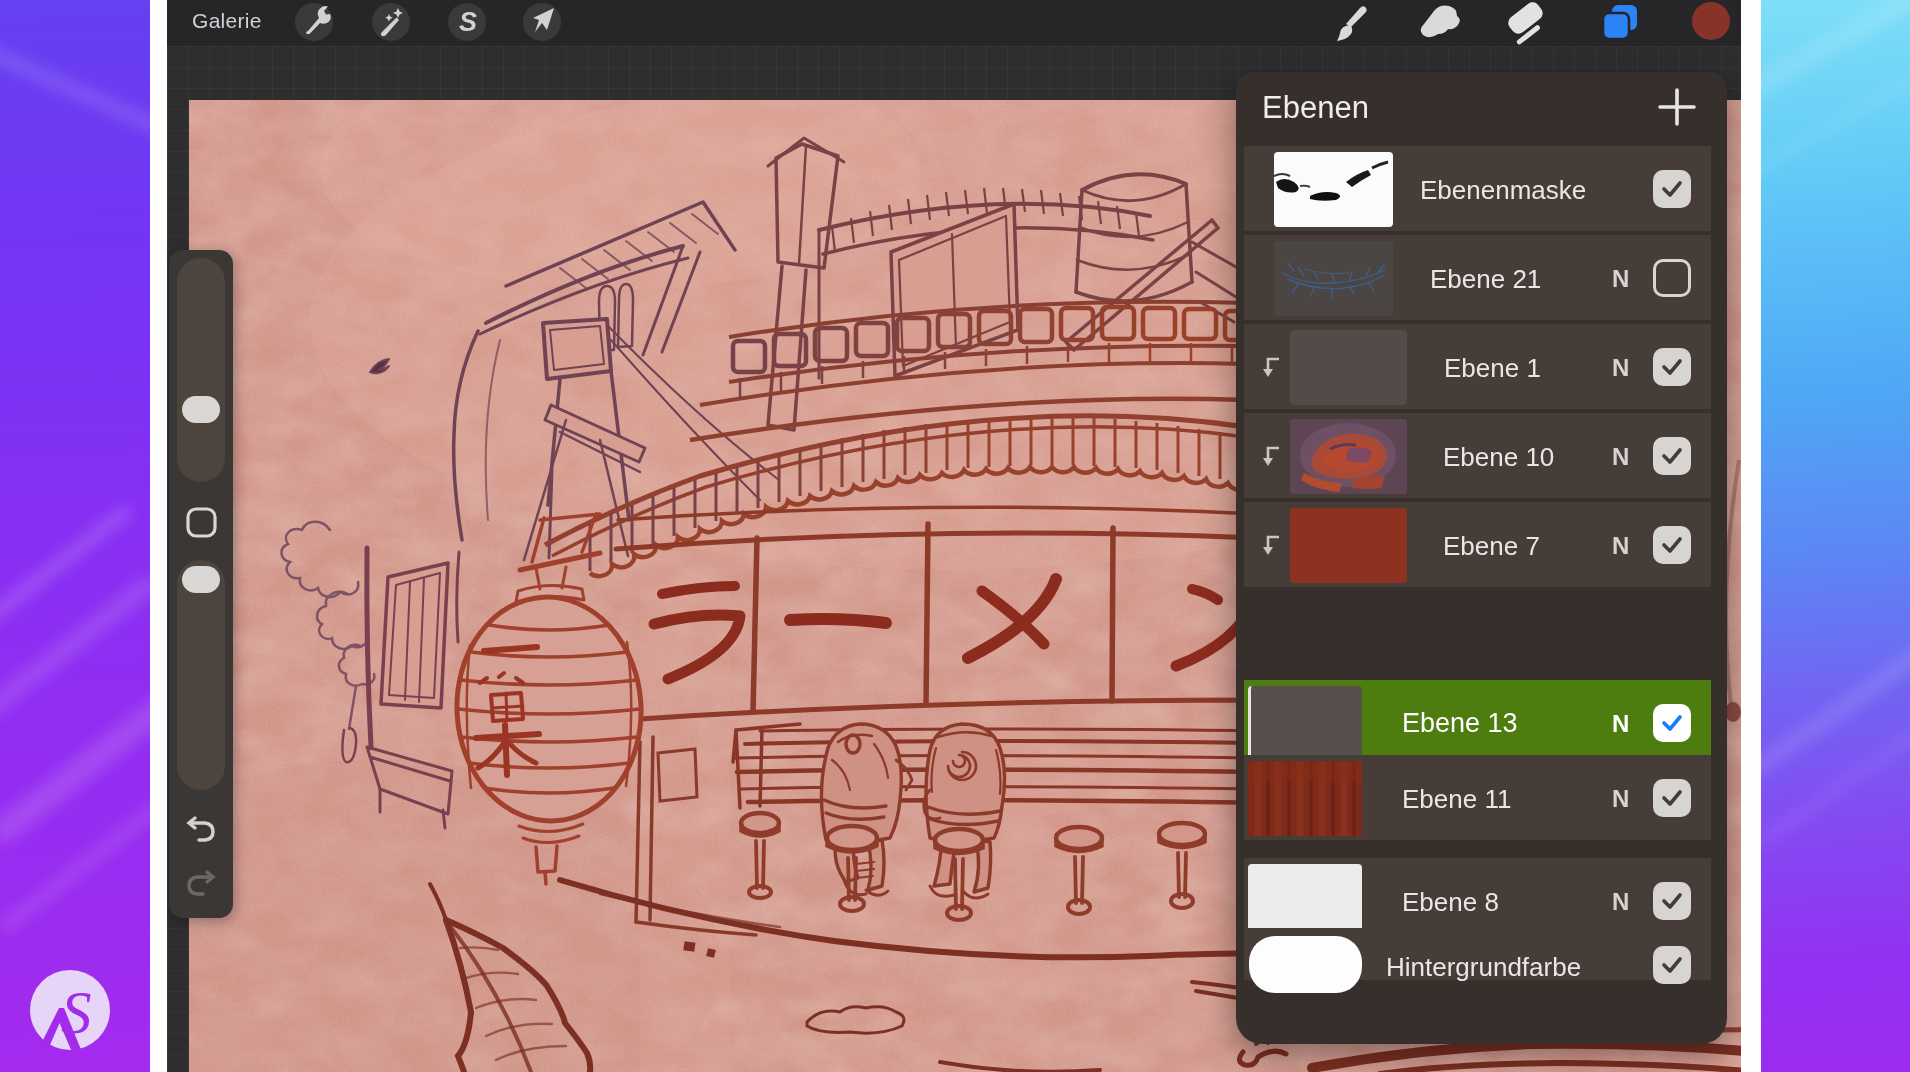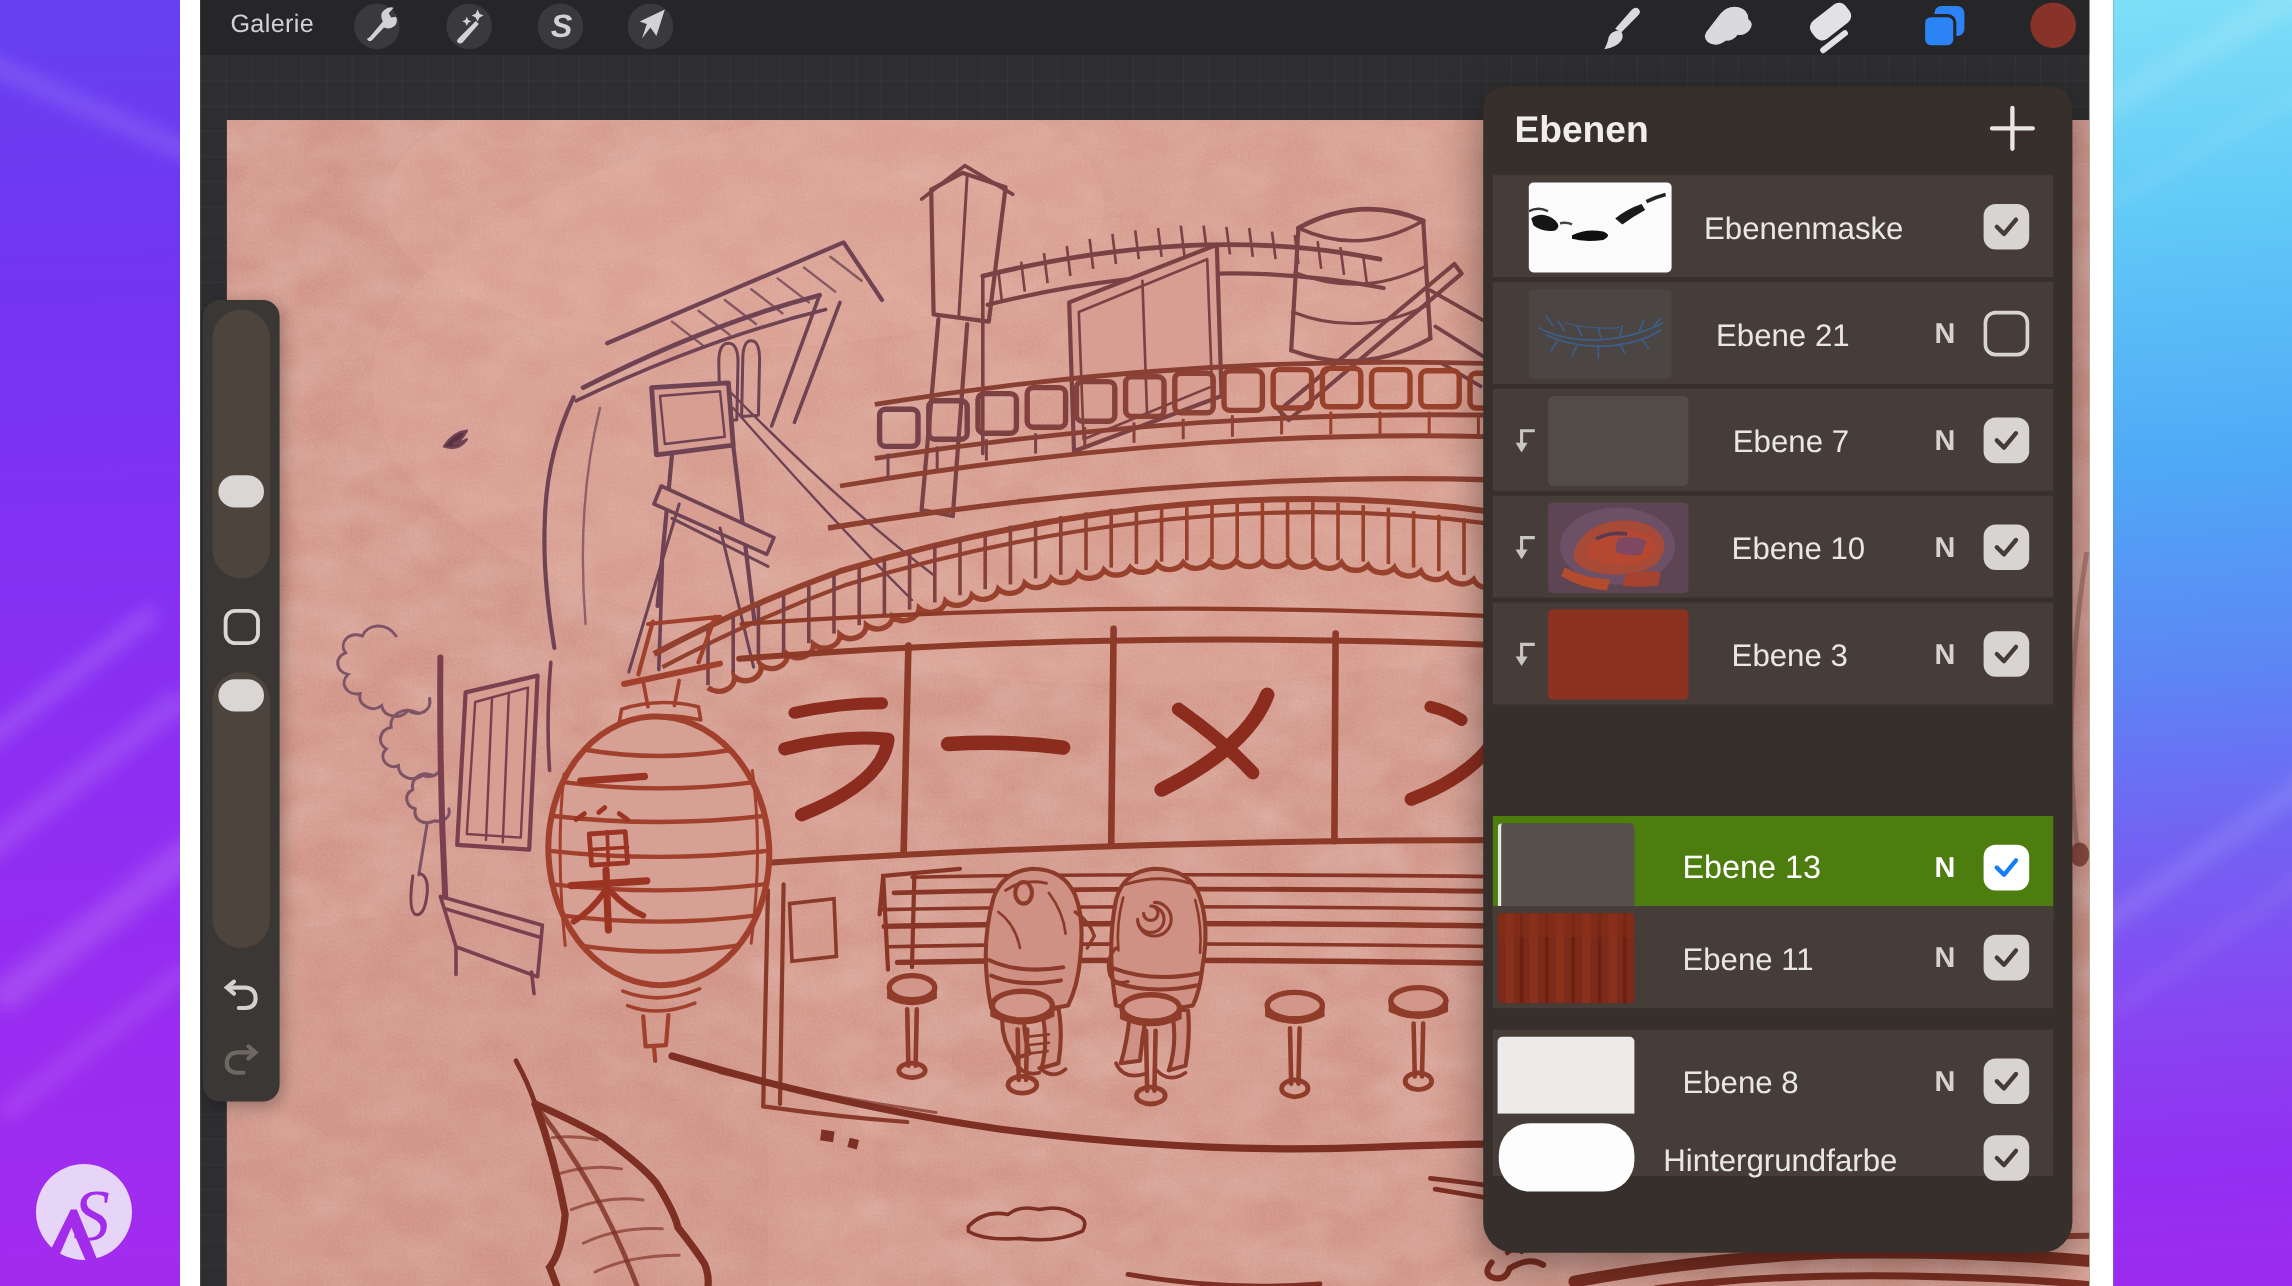--- a/index.html
+++ b/index.html
@@ -17,21 +17,21 @@
 #sidebar{left:2px;top:250px;width:64px;height:668px;background:#3a3734;box-shadow:2px 4px 14px rgba(0,0,0,0.3);border-radius:14px;}
 #sidebar .track{left:8px;width:48px;border-radius:24px;background:#4d443d;}
 #sidebar .handle{left:13px;width:38px;height:27px;border-radius:14px;background:#d9d6d3;}
 #panel{left:1069px;top:72px;width:491px;height:972px;background:#372f2b;box-shadow:0 10px 34px rgba(0,0,0,0.4);border-radius:18px 18px 26px 26px;overflow:hidden;}
 #panel .row{left:8px;width:467px;height:87px;background:#463d39;border-bottom:2px solid #372f2b;}
 #panel .thumb{border-radius:4px;overflow:hidden;}
 #panel .lname{font-size:26px;color:#e9e7e5;}
 #panel .nlet{font-size:24px;font-weight:600;color:#d5d2d0;left:425px;}
 #panel .cb{left:459px;width:38px;height:38px;border-radius:10px;background:#d7d4d1;}
 #panel .cb svg{position:absolute;left:0;top:0;}
-#ebtitle{left:26px;top:18px;font-size:31px;font-weight:bold;color:#f0eeed;}
+#ebtitle{left:26px;top:18px;font-size:31px;font-weight:normal;color:#f0eeed;}
 .clip{color:#c9c5c2;}
 #logo{left:30px;top:970px;width:80px;height:80px;}
 </style></head>
 <body>
 <div id="stage">
   <div id="bgL">
     <div class="stroke" style="left:-30px;top:80px;width:200px;height:16px;transform:rotate(24deg);opacity:.5"></div>
     <div class="stroke" style="left:-40px;top:560px;width:190px;height:14px;transform:rotate(-38deg);opacity:.65"></div>
     <div class="stroke" style="left:-50px;top:640px;width:230px;height:20px;transform:rotate(-38deg);opacity:.5"></div>
     <div class="stroke" style="left:-30px;top:750px;width:240px;height:26px;transform:rotate(-38deg);opacity:.55"></div>
@@ -448,21 +448,21 @@
         <div class="lname" style="left:186px;top:29px">Ebene 21</div>
         <div class="nlet" style="left:368px;top:30px">N</div>
         <div class="cb" style="left:409px;top:24px;background:none;border:3px solid #d7d4d1"></div>
       </div>
       <div class="row" style="top:252px">
         <svg class="clip" style="left:16px;top:32px;width:22px;height:24px" viewBox="0 0 22 24">
             <path d="M19 3 H8 V14" stroke="#c9c5c2" stroke-width="2.6" fill="none"></path>
             <path d="M3 13 L8 21 L13 13 Z" fill="#c9c5c2"></path>
           </svg>
         <div class="thumb" style="left:46px;top:6px;width:117px;height:75px;background:#524b48"></div>
-        <div class="lname" style="left:200px;top:29px">Ebene 7</div>
+        <div class="lname" style="left:200px;top:29px">Ebene 1</div>
         <div class="nlet" style="left:368px;top:30px">N</div>
         <div class="cb" style="left:409px;top:24px">
             <svg width="38" height="38" viewBox="0 0 38 38">
               <path d="M11 19 L17 25 L27 13" stroke="#453c38" stroke-width="3.6" fill="none" stroke-linecap="round" stroke-linejoin="round"></path>
             </svg>
           </div>
       </div>
       <div class="row" style="top:341px">
         <svg class="clip" style="left:16px;top:32px;width:22px;height:24px" viewBox="0 0 22 24">
             <path d="M19 3 H8 V14" stroke="#c9c5c2" stroke-width="2.6" fill="none"></path>
@@ -487,21 +487,21 @@
               <path d="M11 19 L17 25 L27 13" stroke="#453c38" stroke-width="3.6" fill="none" stroke-linecap="round" stroke-linejoin="round"></path>
             </svg>
           </div>
       </div>
       <div class="row" style="top:430px">
         <svg class="clip" style="left:16px;top:32px;width:22px;height:24px" viewBox="0 0 22 24">
             <path d="M19 3 H8 V14" stroke="#c9c5c2" stroke-width="2.6" fill="none"></path>
             <path d="M3 13 L8 21 L13 13 Z" fill="#c9c5c2"></path>
           </svg>
         <div class="thumb" style="left:46px;top:6px;width:117px;height:75px;background:#8d3120"></div>
-        <div class="lname" style="left:199px;top:29px">Ebene 3</div>
+        <div class="lname" style="left:199px;top:29px">Ebene 7</div>
         <div class="nlet" style="left:368px;top:30px">N</div>
         <div class="cb" style="left:409px;top:24px">
             <svg width="38" height="38" viewBox="0 0 38 38">
               <path d="M11 19 L17 25 L27 13" stroke="#453c38" stroke-width="3.6" fill="none" stroke-linecap="round" stroke-linejoin="round"></path>
             </svg>
           </div>
       </div>
       <div class="row" style="top:608px;background:#4d7c0f">
         <div class="thumb" style="left:4px;top:6px;width:114px;height:75px;background:#564f4b;border-left:3px solid #e8e4e0"></div>
         <div class="lname" style="left:158px;top:28px;color:#fff;font-size:27px">Ebene 13</div>

